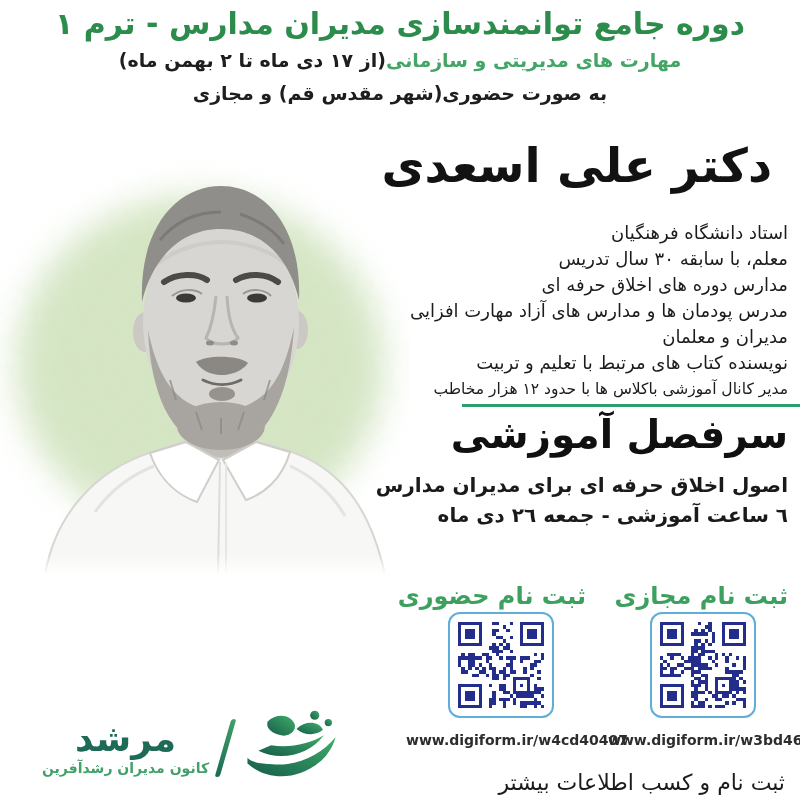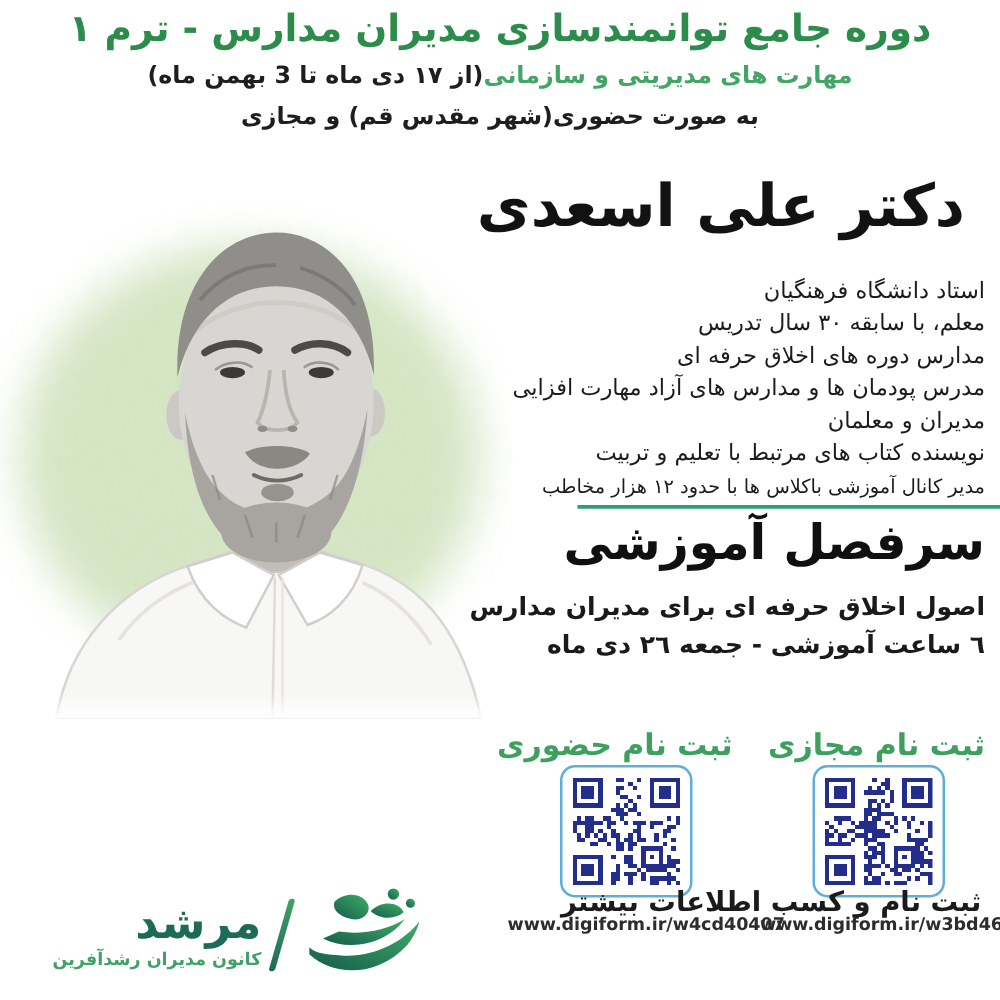--- a/index.html
+++ b/index.html
@@ -50,39 +50,39 @@
           border:2px solid var(--qr-border);border-radius:12px;padding:8px;}
   .qr-box.inperson{left:448px;}
   .qr-box.virtual{left:650px;}
   .qr-box svg{display:block;width:86px;height:86px;}
 
   .reg-url{position:absolute;top:732px;width:190px;text-align:center;direction:ltr;
            font-size:14px;font-weight:bold;color:#2d2d2d;white-space:nowrap;}
   .reg-url.inperson{left:406px;}
   .reg-url.virtual{left:608px;}
 
-  .footer-info{position:absolute;left:455px;top:710px;width:330px;direction:rtl;
-               font-size:22px;font-weight:bold;color:#1b1b1b;white-space:nowrap;}
+  .footer-info{position:absolute;left:455px;top:770px;width:330px;direction:rtl;
+               font-size:22px;font-weight:normal;color:#1b1b1b;white-space:nowrap;}
 
   .logo{position:absolute;left:42px;top:698px;width:300px;height:100px;
         display:flex;align-items:center;justify-content:flex-end;gap:10px;}
-  .logo-text{text-align:right;direction:rtl;}
+  .logo-text{text-align:center;direction:rtl;}
   .logo-name{font-size:36px;font-weight:bold;color:var(--logo-teal);line-height:1.05;}
   .logo-tagline{font-size:14px;font-weight:bold;color:var(--logo-green);white-space:nowrap;margin-top:2px;}
   .logo-slash{width:7px;height:58px;background:linear-gradient(180deg,var(--logo-green),var(--logo-teal));
               transform:skewX(-16deg);border-radius:3px;margin:0 4px;}
   .logo-mark svg{display:block;}
 </style>
 </head>
 <body>
 
 <div id="canvas">
 
   <div class="hdr hdr-title">دوره جامع توانمندسازی مدیران مدارس - ترم ۱</div>
-  <div class="hdr hdr-sub"><span class="grn">مهارت های مدیریتی و سازمانی</span><span class="drk">(از ۱۷ دی ماه تا 3 بهمن ماه)</span></div>
+  <div class="hdr hdr-sub"><span class="grn">مهارت های مدیریتی و سازمانی</span><span class="drk">(از ۱۷ دی ماه تا ۲ بهمن ماه)</span></div>
   <div class="hdr hdr-mode">به صورت حضوری(شهر مقدس قم) و مجازی</div>
 
   <div class="photo-wrap">
     <svg viewBox="0 0 410 445" width="410" height="445">
       <defs>
         <filter id="soft" x="-50%" y="-50%" width="200%" height="200%">
             <feGaussianBlur stdDeviation="16"></feGaussianBlur>
           </filter>
         <filter id="tex" x="0" y="0" width="100%" height="100%">
           <feTurbulence type="fractalNoise" baseFrequency="0.085" numOctaves="4" seed="11"></feTurbulence>

